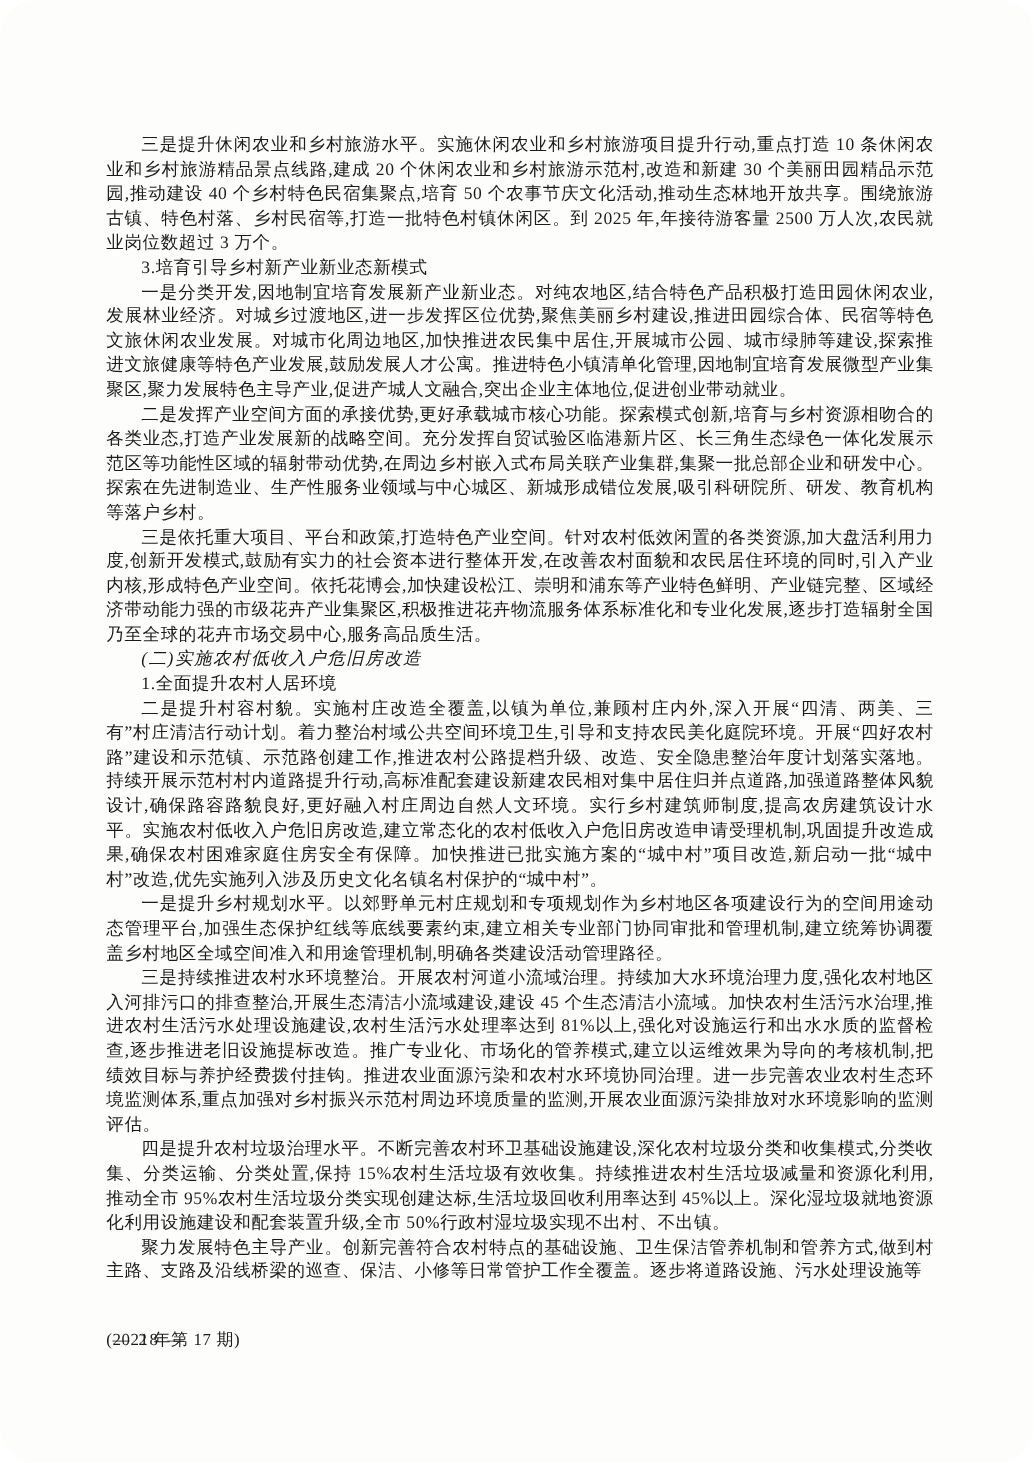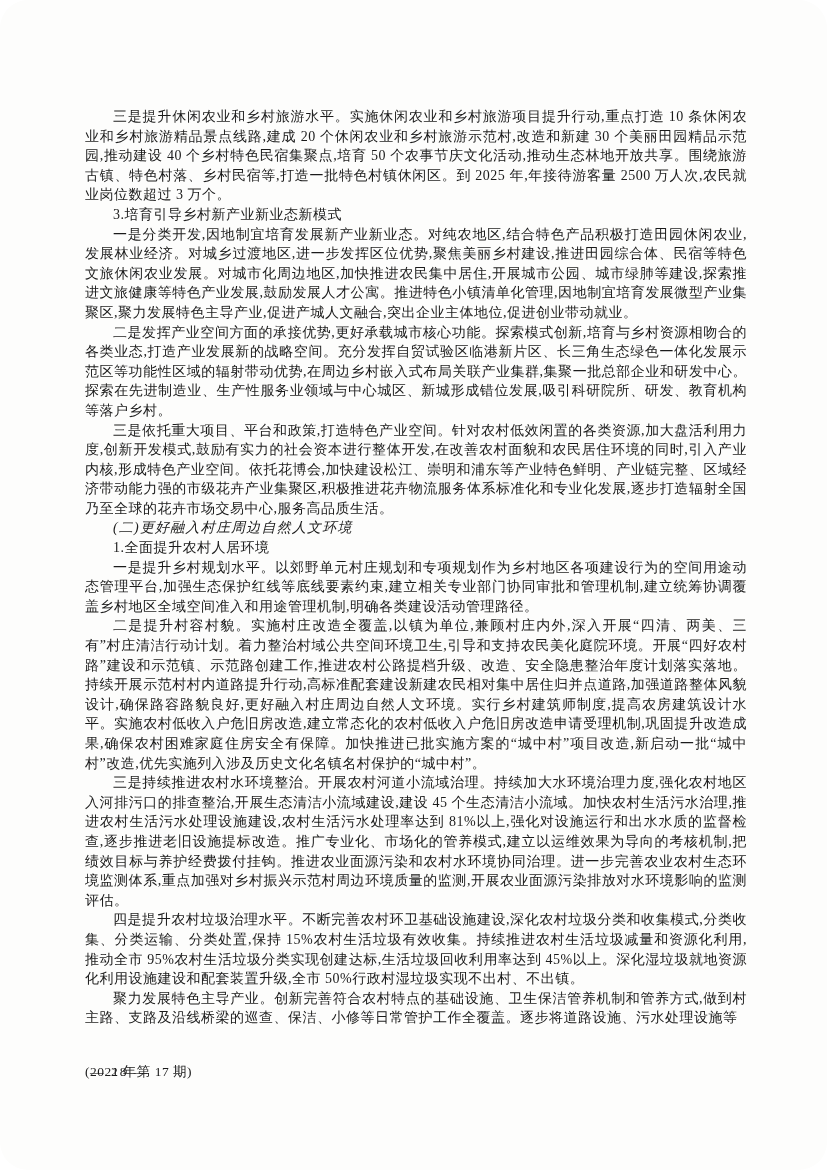--- a/index.html
+++ b/index.html
@@ -63,24 +63,24 @@
 </head>
 <body>
 
 <div class="page">
   <div class="content">
       <p class="para body">三是提升休闲农业和乡村旅游水平。实施休闲农业和乡村旅游项目提升行动,重点打造 10 条休闲农业和乡村旅游精品景点线路,建成 20 个休闲农业和乡村旅游示范村,改造和新建 30 个美丽田园精品示范园,推动建设 40 个乡村特色民宿集聚点,培育 50 个农事节庆文化活动,推动生态林地开放共享。围绕旅游古镇、特色村落、乡村民宿等,打造一批特色村镇休闲区。到 2025 年,年接待游客量 2500 万人次,农民就业岗位数超过 3 万个。</p>
       <p class="para heading-num">3.培育引导乡村新产业新业态新模式</p>
       <p class="para body">一是分类开发,因地制宜培育发展新产业新业态。对纯农地区,结合特色产品积极打造田园休闲农业,发展林业经济。对城乡过渡地区,进一步发挥区位优势,聚焦美丽乡村建设,推进田园综合体、民宿等特色文旅休闲农业发展。对城市化周边地区,加快推进农民集中居住,开展城市公园、城市绿肺等建设,探索推进文旅健康等特色产业发展,鼓励发展人才公寓。推进特色小镇清单化管理,因地制宜培育发展微型产业集聚区,聚力发展特色主导产业,促进产城人文融合,突出企业主体地位,促进创业带动就业。</p>
       <p class="para body">二是发挥产业空间方面的承接优势,更好承载城市核心功能。探索模式创新,培育与乡村资源相吻合的各类业态,打造产业发展新的战略空间。充分发挥自贸试验区临港新片区、长三角生态绿色一体化发展示范区等功能性区域的辐射带动优势,在周边乡村嵌入式布局关联产业集群,集聚一批总部企业和研发中心。探索在先进制造业、生产性服务业领域与中心城区、新城形成错位发展,吸引科研院所、研发、教育机构等落户乡村。</p>
       <p class="para body">三是依托重大项目、平台和政策,打造特色产业空间。针对农村低效闲置的各类资源,加大盘活利用力度,创新开发模式,鼓励有实力的社会资本进行整体开发,在改善农村面貌和农民居住环境的同时,引入产业内核,形成特色产业空间。依托花博会,加快建设松江、崇明和浦东等产业特色鲜明、产业链完整、区域经济带动能力强的市级花卉产业集聚区,积极推进花卉物流服务体系标准化和专业化发展,逐步打造辐射全国乃至全球的花卉市场交易中心,服务高品质生活。</p>
-      <p class="para heading-kai">(二)更好融入村庄周边自然人文环境</p>
+      <p class="para heading-kai">(二)实施农村低收入户危旧房改造</p>
       <p class="para heading-num">1.全面提升农村人居环境</p>
+      <p class="para body">二是提升村容村貌。实施村庄改造全覆盖,以镇为单位,兼顾村庄内外,深入开展“四清、两美、三有”村庄清洁行动计划。着力整治村域公共空间环境卫生,引导和支持农民美化庭院环境。开展“四好农村路”建设和示范镇、示范路创建工作,推进农村公路提档升级、改造、安全隐患整治年度计划落实落地。持续开展示范村村内道路提升行动,高标准配套建设新建农民相对集中居住归并点道路,加强道路整体风貌设计,确保路容路貌良好,更好融入村庄周边自然人文环境。实行乡村建筑师制度,提高农房建筑设计水平。实施农村低收入户危旧房改造,建立常态化的农村低收入户危旧房改造申请受理机制,巩固提升改造成果,确保农村困难家庭住房安全有保障。加快推进已批实施方案的“城中村”项目改造,新启动一批“城中村”改造,优先实施列入涉及历史文化名镇名村保护的“城中村”。</p>
       <p class="para body">一是提升乡村规划水平。以郊野单元村庄规划和专项规划作为乡村地区各项建设行为的空间用途动态管理平台,加强生态保护红线等底线要素约束,建立相关专业部门协同审批和管理机制,建立统筹协调覆盖乡村地区全域空间准入和用途管理机制,明确各类建设活动管理路径。</p>
-      <p class="para body">二是提升村容村貌。实施村庄改造全覆盖,以镇为单位,兼顾村庄内外,深入开展“四清、两美、三有”村庄清洁行动计划。着力整治村域公共空间环境卫生,引导和支持农民美化庭院环境。开展“四好农村路”建设和示范镇、示范路创建工作,推进农村公路提档升级、改造、安全隐患整治年度计划落实落地。持续开展示范村村内道路提升行动,高标准配套建设新建农民相对集中居住归并点道路,加强道路整体风貌设计,确保路容路貌良好,更好融入村庄周边自然人文环境。实行乡村建筑师制度,提高农房建筑设计水平。实施农村低收入户危旧房改造,建立常态化的农村低收入户危旧房改造申请受理机制,巩固提升改造成果,确保农村困难家庭住房安全有保障。加快推进已批实施方案的“城中村”项目改造,新启动一批“城中村”改造,优先实施列入涉及历史文化名镇名村保护的“城中村”。</p>
       <p class="para body">三是持续推进农村水环境整治。开展农村河道小流域治理。持续加大水环境治理力度,强化农村地区入河排污口的排查整治,开展生态清洁小流域建设,建设 45 个生态清洁小流域。加快农村生活污水治理,推进农村生活污水处理设施建设,农村生活污水处理率达到 81%以上,强化对设施运行和出水水质的监督检查,逐步推进老旧设施提标改造。推广专业化、市场化的管养模式,建立以运维效果为导向的考核机制,把绩效目标与养护经费拨付挂钩。推进农业面源污染和农村水环境协同治理。进一步完善农业农村生态环境监测体系,重点加强对乡村振兴示范村周边环境质量的监测,开展农业面源污染排放对水环境影响的监测评估。</p>
       <p class="para body">四是提升农村垃圾治理水平。不断完善农村环卫基础设施建设,深化农村垃圾分类和收集模式,分类收集、分类运输、分类处置,保持 15%农村生活垃圾有效收集。持续推进农村生活垃圾减量和资源化利用,推动全市 95%农村生活垃圾分类实现创建达标,生活垃圾回收利用率达到 45%以上。深化湿垃圾就地资源化利用设施建设和配套装置升级,全市 50%行政村湿垃圾实现不出村、不出镇。</p>
       <p class="para body">聚力发展特色主导产业。创新完善符合农村特点的基础设施、卫生保洁管养机制和管养方式,做到村主路、支路及沿线桥梁的巡查、保洁、小修等日常管护工作全覆盖。逐步将道路设施、污水处理设施等</p>
     </div>
   <div class="footer">
     <span class="page-number">— 28 —</span>
     <span class="issue">(2021 年第 17 期)</span>
   </div>
 </div>
 

